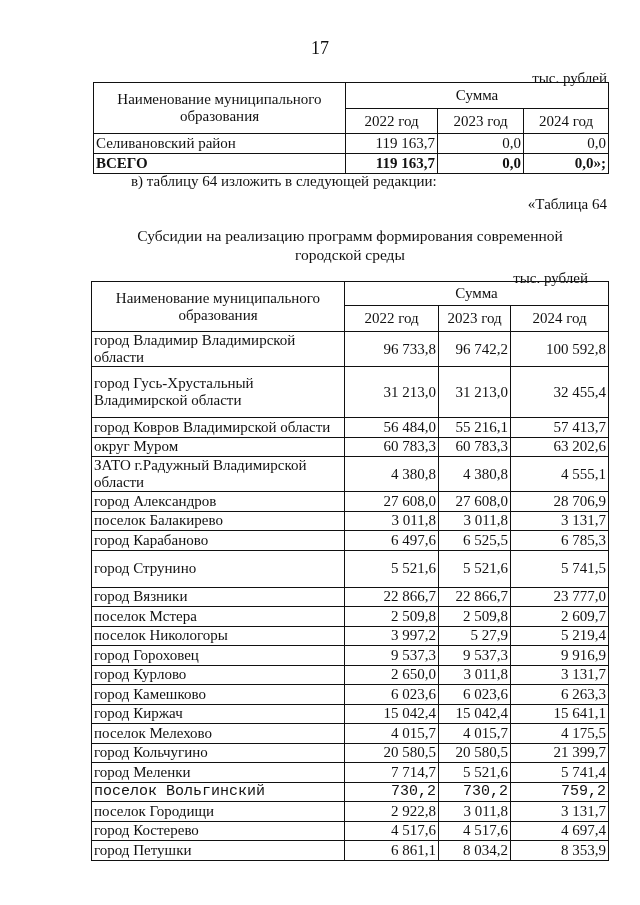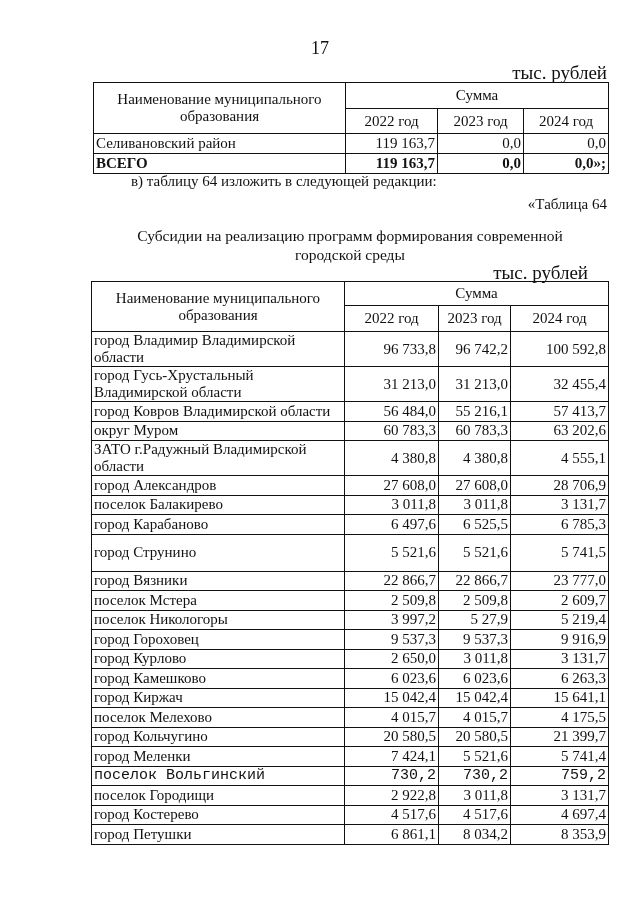--- a/index.html
+++ b/index.html
@@ -1,20 +1,20 @@
 <!DOCTYPE html>
 <html><head>
 <meta charset="utf-8">
 <style>
   html, body { margin:0; padding:0; background:#fff; }
   body { width:640px; height:905px; position:relative; overflow:hidden;
          font-family:"Liberation Serif", "DejaVu Serif", serif; color:#111; font-size:15px; }
   .abs { position:absolute; }
   .page-num { left:0; width:640px; top:38px; text-align:center; font-size:18px; }
-  .units { font-size:19px; }
+  .units { font-size:15px;margin-top:8px; }
   table { position:absolute; border-collapse:collapse; table-layout:fixed; }
   td { border:1.5px solid #111; padding:0 2px; line-height:17px; vertical-align:middle; }
   .hdr { text-align:center; }
   .num { text-align:right; white-space:nowrap; padding-right:2px; }
   .name { text-align:left; padding-left:2px; }
   .bold { font-weight:bold; }
   .caption { left:0; width:700px; text-align:center; line-height:20px; font-size:15.5px; }
 </style>
 </head>
 <body>
@@ -80,21 +80,21 @@
     <td class="hdr">2024 год</td>
   </tr>
   </tbody>
     <tbody id="main-body">
       <tr style="height: 35px;">
         <td class="name">город Владимир Владимирской области</td>
         <td class="num">96 733,8</td>
         <td class="num">96 742,2</td>
         <td class="num">100 592,8</td>
       </tr>
-      <tr style="height: 35px;">
+      <tr style="height: 51px;">
         <td class="name">город Гусь-Хрустальный Владимирской области</td>
         <td class="num">31 213,0</td>
         <td class="num">31 213,0</td>
         <td class="num">32 455,4</td>
       </tr>
       <tr style="height: 19.5px;">
         <td class="name">город Ковров Владимирской области</td>
         <td class="num">56 484,0</td>
         <td class="num">55 216,1</td>
         <td class="num">57 413,7</td>
@@ -184,21 +184,21 @@
         <td class="num">4 175,5</td>
       </tr>
       <tr style="height: 19.5px;">
         <td class="name">город Кольчугино</td>
         <td class="num">20 580,5</td>
         <td class="num">20 580,5</td>
         <td class="num">21 399,7</td>
       </tr>
       <tr style="height: 19.5px;">
         <td class="name">город Меленки</td>
-        <td class="num">7 424,1</td>
+        <td class="num">7 714,7</td>
         <td class="num">5 521,6</td>
         <td class="num">5 741,4</td>
       </tr>
       <tr style="height: 19.5px; font-family: Liberation Mono, monospace;">
         <td class="name">поселок Вольгинский</td>
         <td class="num">730,2</td>
         <td class="num">730,2</td>
         <td class="num">759,2</td>
       </tr>
       <tr style="height: 19.5px; margin-top: 16px;">

